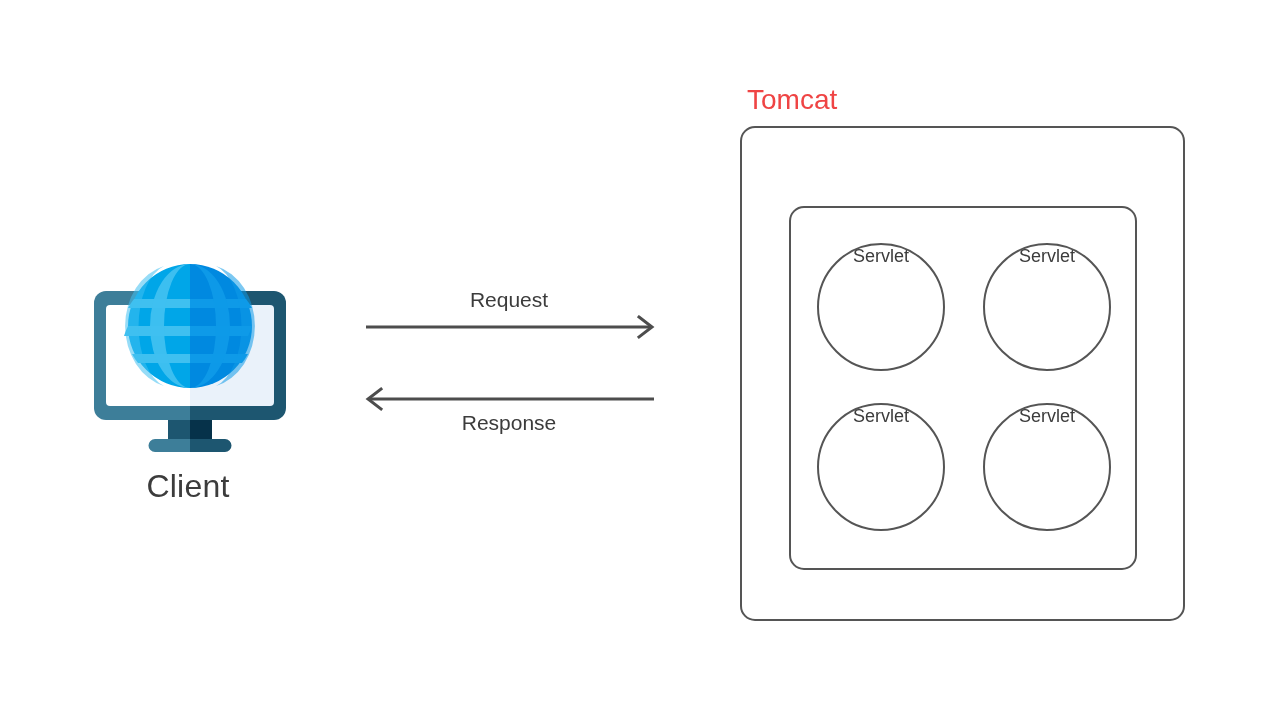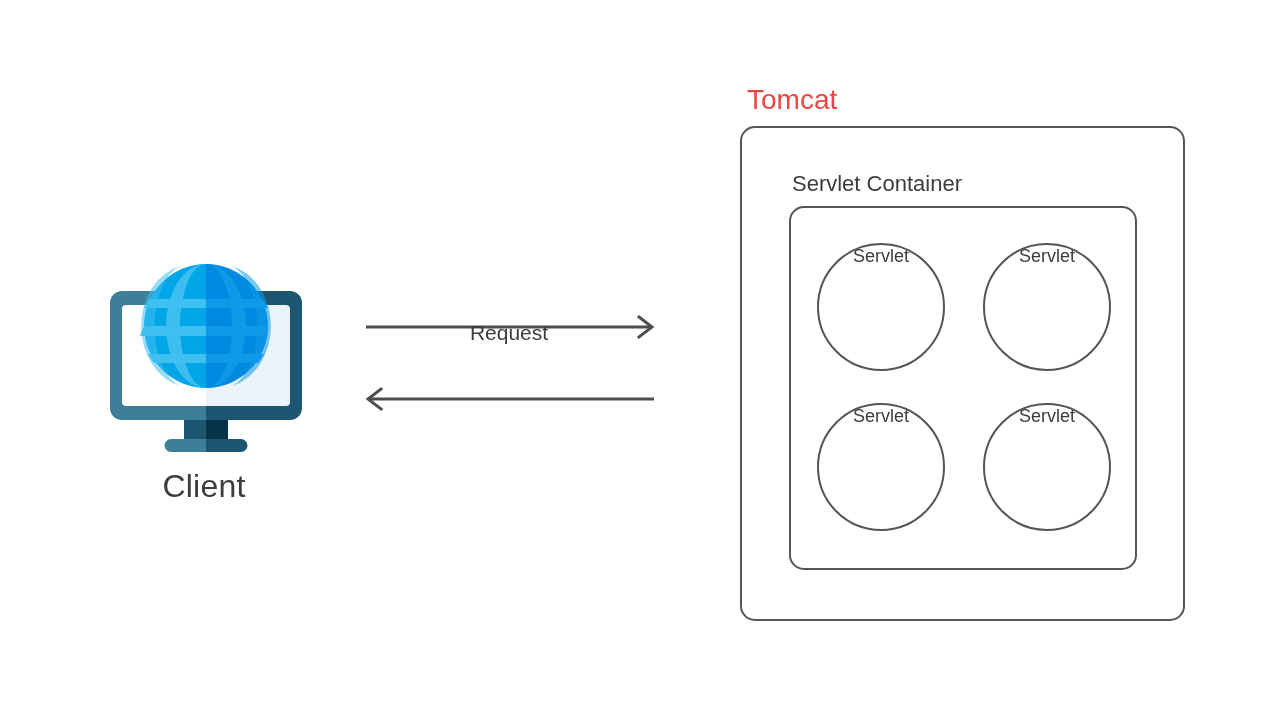--- a/index.html
+++ b/index.html
@@ -20,21 +20,20 @@
     overflow: hidden;
   }
 
   
   #client-group {
     position: absolute;
     left: 0;
     top: 0;
     width: 380px;
     height: 520px;
-    margin-left: 16px;
   }
   #client-icon {
     position: absolute;
     left: 92px;
     top: 258px;
     width: 196px;
     height: 196px;
   }
   #client-label {
     position: absolute;
@@ -63,21 +62,20 @@
     top: 0;
   }
   .flow-label {
     position: absolute;
     width: 300px;
     text-align: center;
     font-size: 21px;
     color: #3c3c3c;
     white-space: nowrap;
     line-height: 26px;
-    margin-top: 33px;
   }
   #request-label { left: 19px; top: 17px; }
   #response-label { left: 19px; top: 140px; }
 
   
   #tomcat-group {
     position: absolute;
     left: 735px;
     top: 80px;
     width: 470px;
@@ -208,29 +206,29 @@
       </g>
 
       <g>
         <line x1="30" y1="129" x2="314" y2="129" stroke="#4d4d4d" stroke-width="3"></line>
         <polyline points="41,119 28,129 41,139" fill="none" stroke="#4d4d4d" stroke-width="3" stroke-linecap="square" stroke-linejoin="miter"></polyline>
       </g>
     </svg>
 
     <div id="request-label" class="flow-label">Request</div>
 
+    <div id="response-label" class="flow-label">Response</div>
   </div>
 
   <div id="tomcat-group">
 
     <div id="tomcat-title">Tomcat</div>
 
     <div id="tomcat-box"></div>
 
-    <div id="servlet-container-title">Servlet Container</div>
 
     <div id="servlet-container-box"></div>
 
     <div id="servlet-0" class="servlet-circle">
       <span>Servlet</span>
     </div>
     <div id="servlet-1" class="servlet-circle">
       <span>Servlet</span>
     </div>
     <div id="servlet-2" class="servlet-circle">

